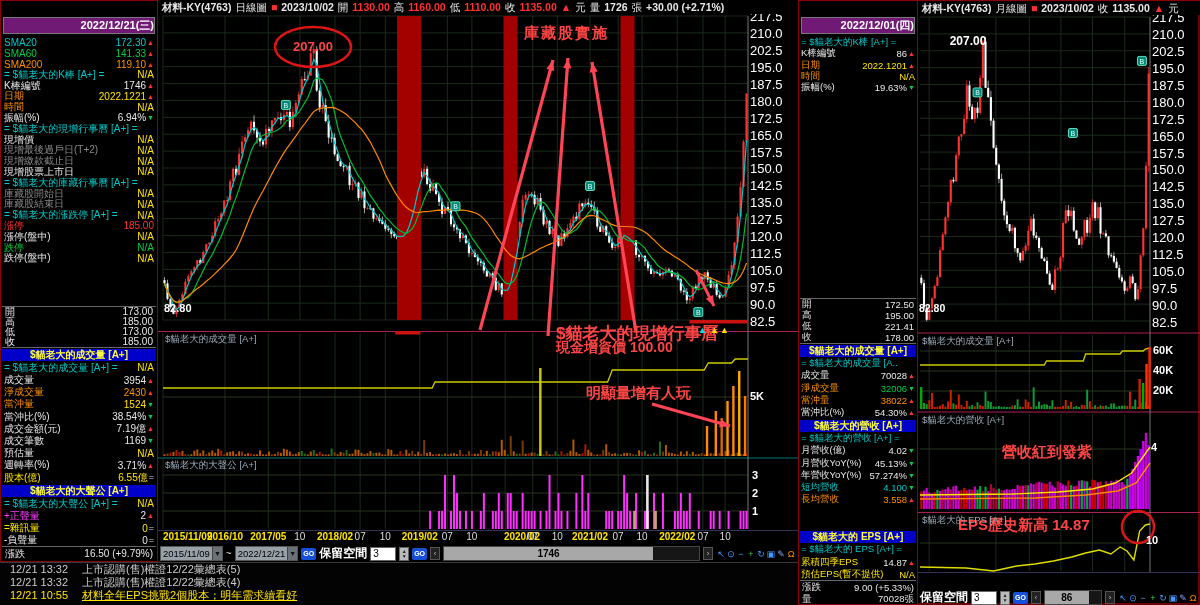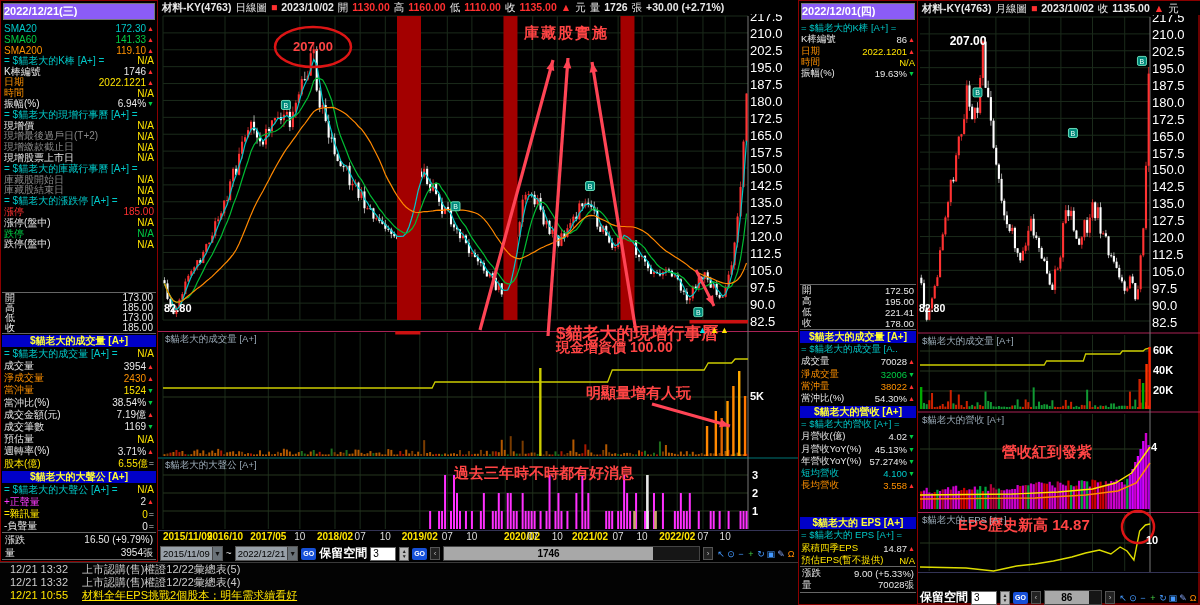--- a/index.html
+++ b/index.html
@@ -6,22 +6,22 @@
   .app{position:relative;width:1200px;height:605px;background:#000;overflow:hidden;
        font-family:"Liberation Sans",sans-serif;box-shadow:inset 0 0 0 2px #6b0000;}
   
   .c-w{color:#e8e8e8}.c-teal{color:#00c8c8}.c-green{color:#00cc44}.c-orange{color:#ff9100}
   .c-yellow{color:#ffe400}.c-red{color:#ff3030}.c-grey{color:#8a8a8a}.c-magenta{color:#ff3cff}
   .b{font-weight:bold}
   
   .sidebar{position:absolute;background:#000;border:1px solid #8b0000;box-sizing:border-box;}
   #left-sb{left:0;top:0;width:158px;height:562px;}
   #right-sb{left:798px;top:0;width:120px;height:605px;}
-  .sb-date{height:15px;line-height:15px;text-align:left;color:#fff;font-weight:bold;font-size:11px;
-           border:1px solid #777;margin:2px 2px 3px 2px;background:#8b5cf6;}
+  .sb-date{height:15px;line-height:15px;text-align:right;color:#fff;font-weight:bold;font-size:11px;
+           border:1px solid #777;margin:16px 2px 3px 2px;background:#701a75;}
   .rows{--ph:10.8px;}
   .rows .srow{display:flex;justify-content:space-between;align-items:center;padding:0 3px;
               height:var(--ph);font-size:10px;white-space:nowrap;overflow:hidden;}
   #right-sb .rows .srow{font-size:9.5px;padding:0 2px;}
   .rows .lbl{flex:1 1 auto;overflow:hidden;}
   .vwrap{flex:0 0 auto;display:flex;align-items:center;gap:1px;}
   .arr{font-size:7px;line-height:7px;}
   .arr.up{color:#ff3030}.arr.dn{color:#00cc44}.arr.eq{color:#ddd;font-size:9px;}
   .shead{background:#0000c8;color:#ffff33;text-align:center;font-size:10px;font-weight:bold;
          height:12px;line-height:12px;margin:1px;}
@@ -1176,21 +1176,20 @@
           <span>90.0</span>
           <span>82.5</span>
         </div>
       <div class="ann" style="left:118px;top:25px;width:74px;text-align:center;font-size:13px">
         <span class="red-note">207.00</span></div>
       <div class="ann" style="left:6px;top:288px;color:#fff;font-weight:bold;font-size:11px">82.80</div>
       <div class="ann red-note" style="left:366px;top:10px;font-size:15px;letter-spacing:2px">庫藏股實施</div>
       <div class="ann red-note" style="left:398px;top:308px;font-size:17px">$貓老大的現增行事曆</div>
       <div class="ann red-note" style="left:398px;top:325px;font-size:14px">現金增資價 100.00</div>
       <div class="ann red-note" style="left:428px;top:370px;font-size:15px">明顯量增有人玩</div>
-      <div class="ann red-note" style="left:296px;top:450px;font-size:15px">過去三年時不時都有好消息</div>
       <div class="pane-label" style="left:7px;top:319px">$貓老大的成交量 [A+]</div>
       <div class="pane-label" style="left:7px;top:445px">$貓老大的大聲公 [A+]</div>
       <div class="axlbl" style="left:592px;top:376px">5K</div>
       <div class="axlbl" style="left:594px;top:455px">3</div>
       <div class="axlbl" style="left:594px;top:473px">2</div>
       <div class="axlbl" style="left:594px;top:491px">1</div>
       <span class="tri" style="left:540px;top:312px;color:#00e5e5">▲</span>
       <span class="tri" style="left:552px;top:312px;color:#ffe400">▲</span>
       <span class="tri" style="left:562px;top:312px;color:#ffe400">▲</span>
       <div class="xaxis">

